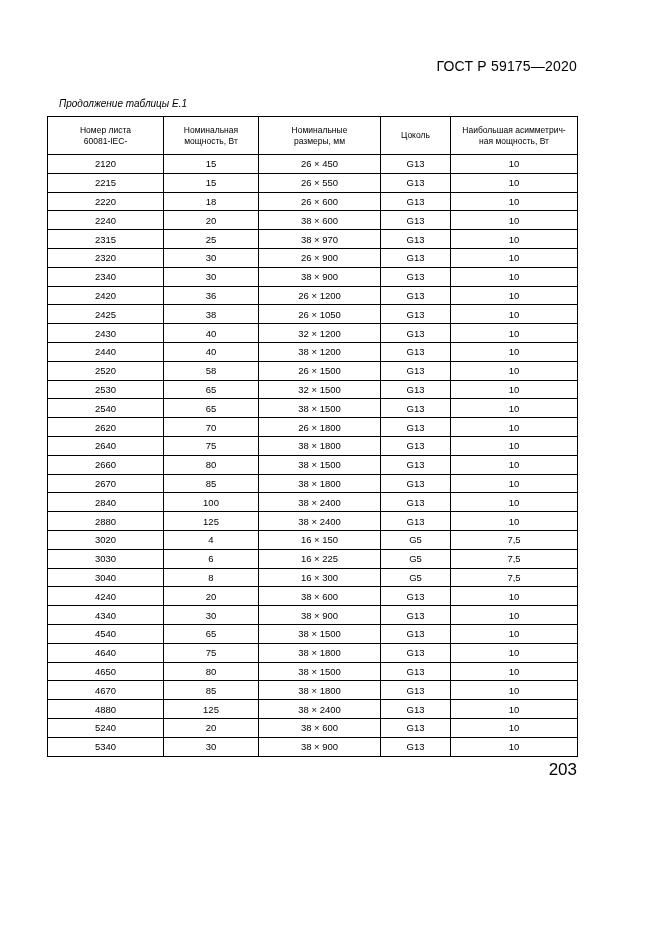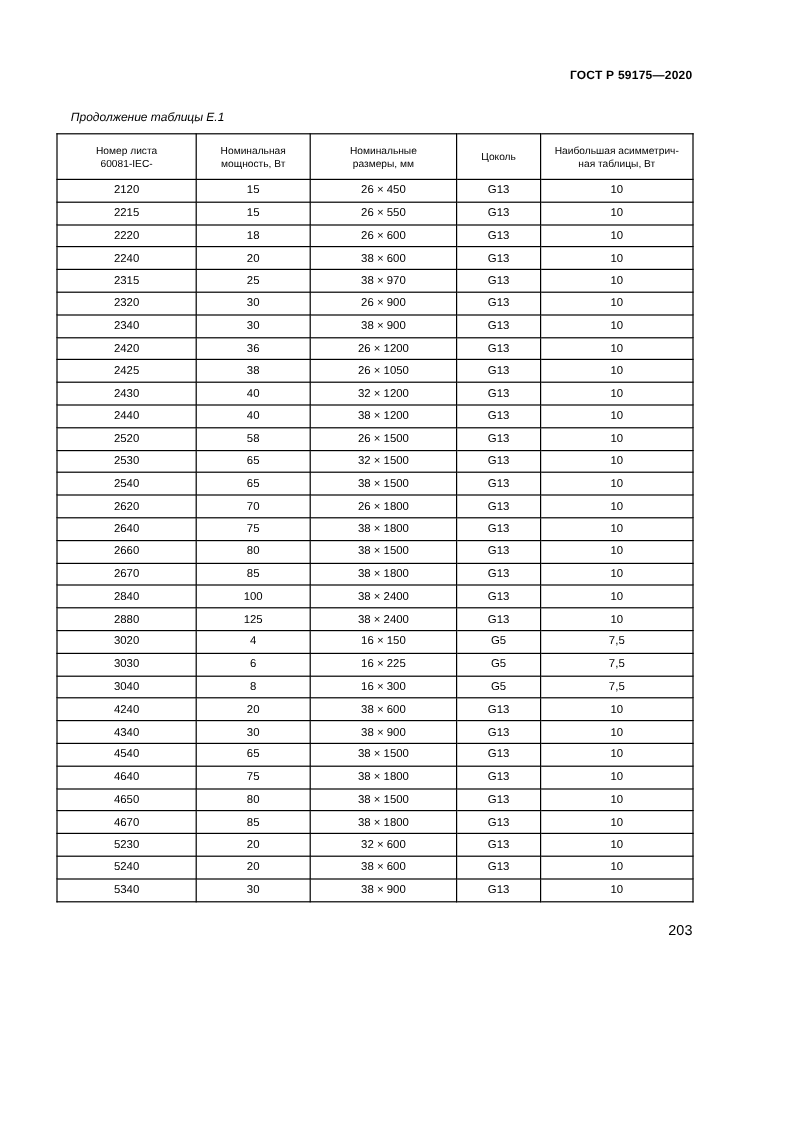--- a/index.html
+++ b/index.html
@@ -16,22 +16,22 @@
   }
   .page {
     position: absolute;
     left: 47px;
     top: 0;
     width: 530px;
   }
   .doc-header {
     margin-top: 58px;
     text-align: right;
-    font-weight: bold;
-    font-size: 10px;
+    font-weight: normal;
+    font-size: 14px;
     letter-spacing: 0.2px;
   }
   .table-caption {
     margin-top: 24px;
     margin-bottom: 7px;
     font-style: italic;
     font-size: 10px;
     margin-left: 12px;
   }
   table.spec-table {
@@ -59,23 +59,23 @@
     font-size: 9.5px;
     height: 17.8px;
     padding: 0 2px;
   }
   col.c1 { width: 116px; }
   col.c2 { width: 95px; }
   col.c3 { width: 122px; }
   col.c4 { width: 70px; }
   col.c5 { width: 127px; }
   .page-number {
-    margin-top: 16px;
+    margin-top: 3px;
     text-align: right;
-    font-size: 12px;
+    font-size: 17px;
   }
 </style>
 </head>
 <body>
 
 <div class="page">
 
   <div class="doc-header">ГОСТ Р 59175—2020</div>
 
   <div class="table-caption">Продолжение таблицы Е.1</div>
@@ -91,21 +91,21 @@
     <thead>
       <tr>
           <th>Номер листа
 60081-IEC-</th>
           <th>Номинальная
 мощность, Вт</th>
           <th>Номинальные
 размеры, мм</th>
           <th>Цоколь</th>
           <th>Наибольшая асимметрич-
-ная таблицы, Вт</th>
+ная мощность, Вт</th>
         </tr>
     </thead>
     <tbody>
         <tr>
           <td>2120</td>
           <td>15</td>
           <td>26 × 450</td>
           <td>G13</td>
           <td>10</td>
         </tr>
@@ -299,23 +299,23 @@
           <td>10</td>
         </tr>
         <tr>
           <td>4670</td>
           <td>85</td>
           <td>38 × 1800</td>
           <td>G13</td>
           <td>10</td>
         </tr>
         <tr>
-          <td>5230</td>
-          <td>20</td>
-          <td>32 × 600</td>
+          <td>4880</td>
+          <td>125</td>
+          <td>38 × 2400</td>
           <td>G13</td>
           <td>10</td>
         </tr>
         <tr>
           <td>5240</td>
           <td>20</td>
           <td>38 × 600</td>
           <td>G13</td>
           <td>10</td>
         </tr>

